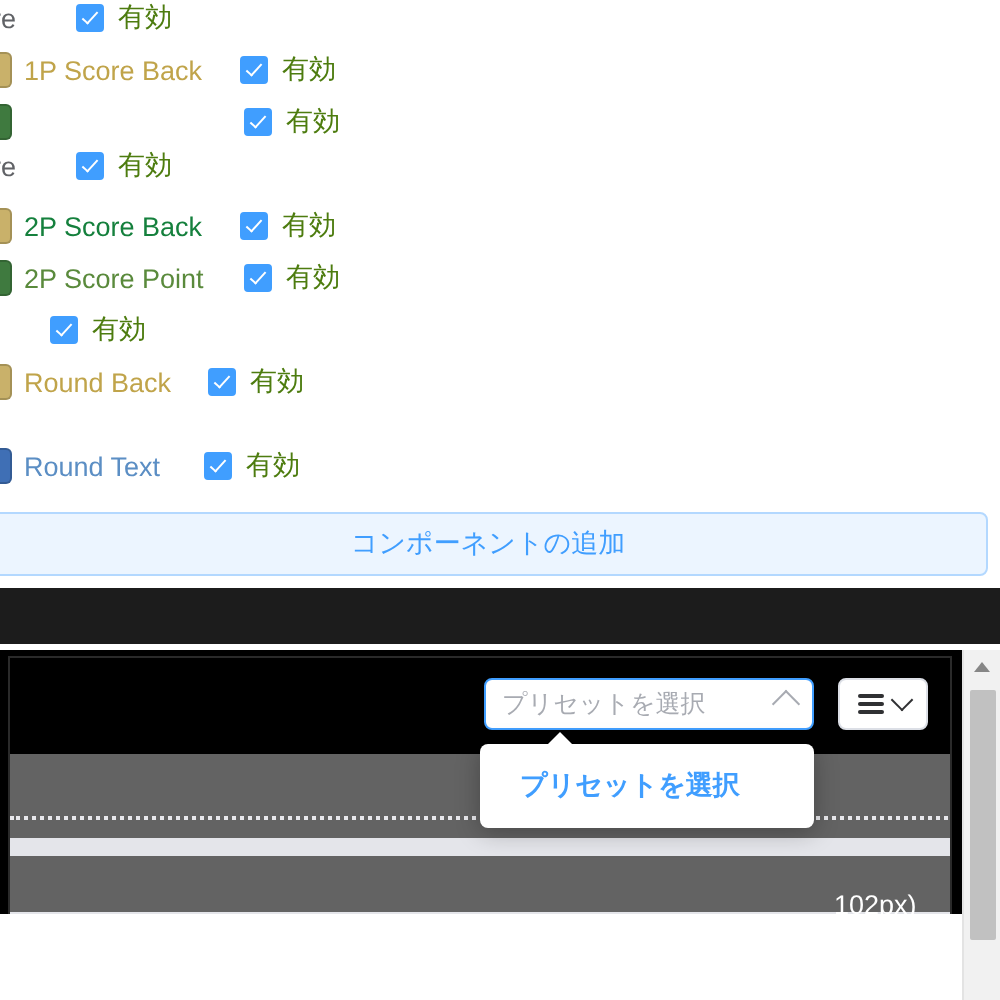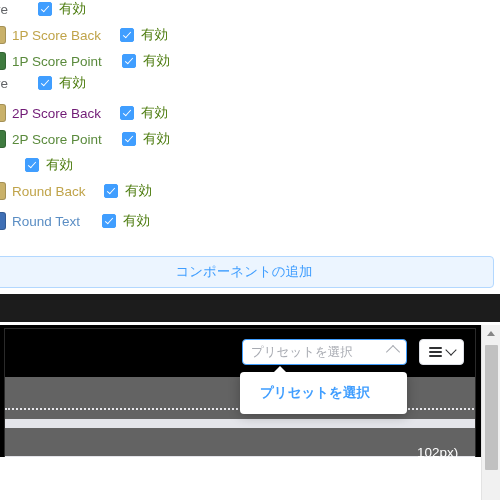--- a/index.html
+++ b/index.html
@@ -325,36 +325,35 @@
       <div class="row" style="top: 22px;">
         <div class="swatch" style="background: rgb(201, 177, 106);"></div>
         <div class="label" style="color: rgb(192, 164, 74);">1P Score Back</div>
         <div class="cb-wrap" style="left: 120px;">
           <span class="cbox"></span>
           <span class="cb-text">有効</span>
         </div>
       </div>
       <div class="row" style="top: 48px;">
         <div class="swatch" style="background: rgb(63, 122, 63);"></div>
-        <div class="label" style="color: rgb(90, 138, 60);">1P Score Point</div>
         <div class="cb-wrap" style="left: 122px;">
           <span class="cbox"></span>
           <span class="cb-text">有効</span>
         </div>
       </div>
       <div class="row" style="top: 70px;">
         <div class="label cut" style="color: rgb(96, 98, 102);">re</div>
         <div class="cb-wrap" style="left: 38px;">
           <span class="cbox"></span>
           <span class="cb-text">有効</span>
         </div>
       </div>
       <div class="row" style="top: 100px;">
         <div class="swatch" style="background: rgb(201, 177, 106);"></div>
-        <div class="label" style="color: #701a75;">2P Score Back</div>
+        <div class="label" style="color: #15803d;">2P Score Back</div>
         <div class="cb-wrap" style="left: 120px;">
           <span class="cbox"></span>
           <span class="cb-text">有効</span>
         </div>
       </div>
       <div class="row" style="top: 126px; text-align: right;">
         <div class="swatch" style="background: rgb(63, 122, 63);"></div>
         <div class="label" style="color: rgb(90, 138, 60);">2P Score Point</div>
         <div class="cb-wrap" style="left: 122px;">
           <span class="cbox"></span>
@@ -368,21 +367,21 @@
         </div>
       </div>
       <div class="row" style="top: 178px;">
         <div class="swatch" style="background: rgb(201, 177, 106);"></div>
         <div class="label" style="color: rgb(192, 164, 74);">Round Back</div>
         <div class="cb-wrap" style="left: 104px;">
           <span class="cbox"></span>
           <span class="cb-text">有効</span>
         </div>
       </div>
-      <div class="row" style="top: 208px;">
+      <div class="row" style="top: 220px;">
         <div class="swatch" style="background: rgb(63, 111, 181);"></div>
         <div class="label" style="color: rgb(91, 142, 196);">Round Text</div>
         <div class="cb-wrap" style="left: 102px;">
           <span class="cbox"></span>
           <span class="cb-text">有効</span>
         </div>
       </div>
     </div>
 </div>
 

